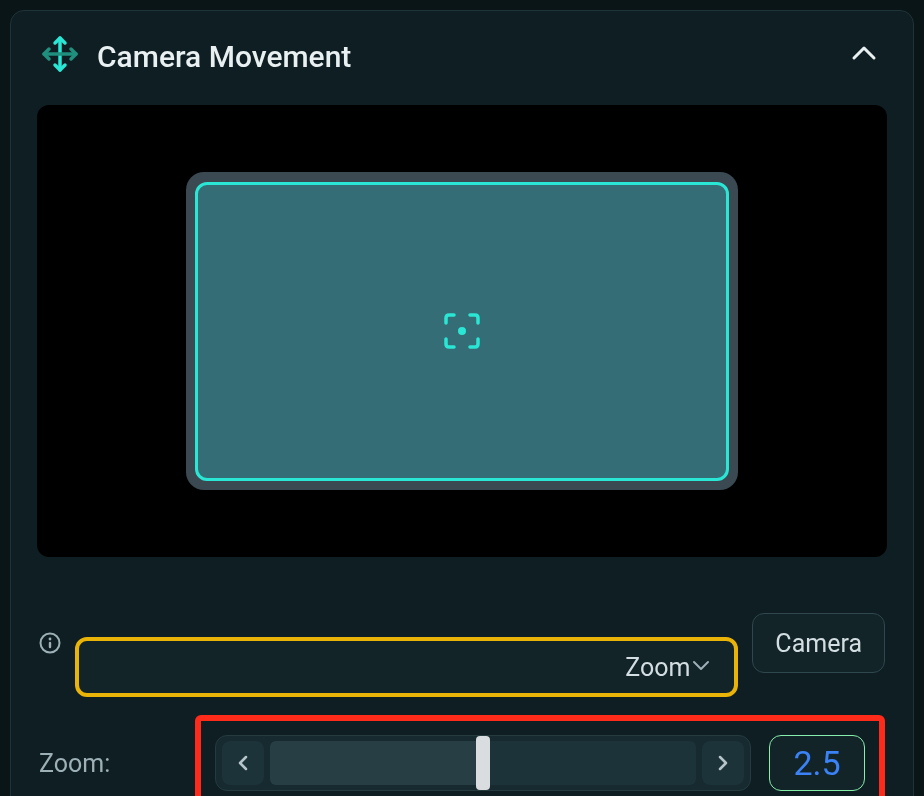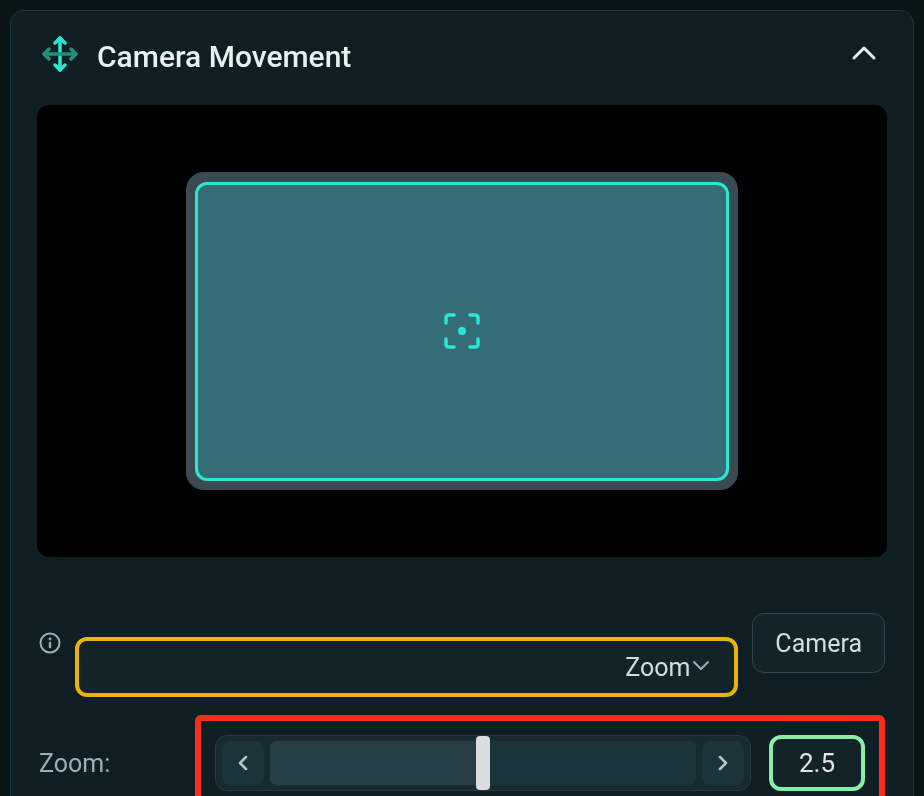--- a/index.html
+++ b/index.html
@@ -189,27 +189,27 @@
       height: 54px;
       background: #d9dde0;
       border-radius: 4px;
       cursor: grab;
       transform: translateX(-50%);
     }
     .value-box {
       width: 96px;
       height: 56px;
       background: #122428;
-      border: 4px solid #86efac;
-      border-radius: 12px;
-      display: flex;
-      align-items: center;
-      justify-content: center;
-      font-size: 26px;
-      color: #e5e5e5;
+      border: 1px solid #86efac;
+      border-radius: 12px;
+      display: flex;
+      align-items: center;
+      justify-content: center;
+      font-size: 34px;
+      color: #3b82f6;
     }
   </style>
 </head>
 <body>
 
 <div class="panel">
   <div class="panel-header">
     <div class="panel-title-wrap">
       <span>
         <svg width="38" height="38" viewBox="0 0 38 38" fill="none">

